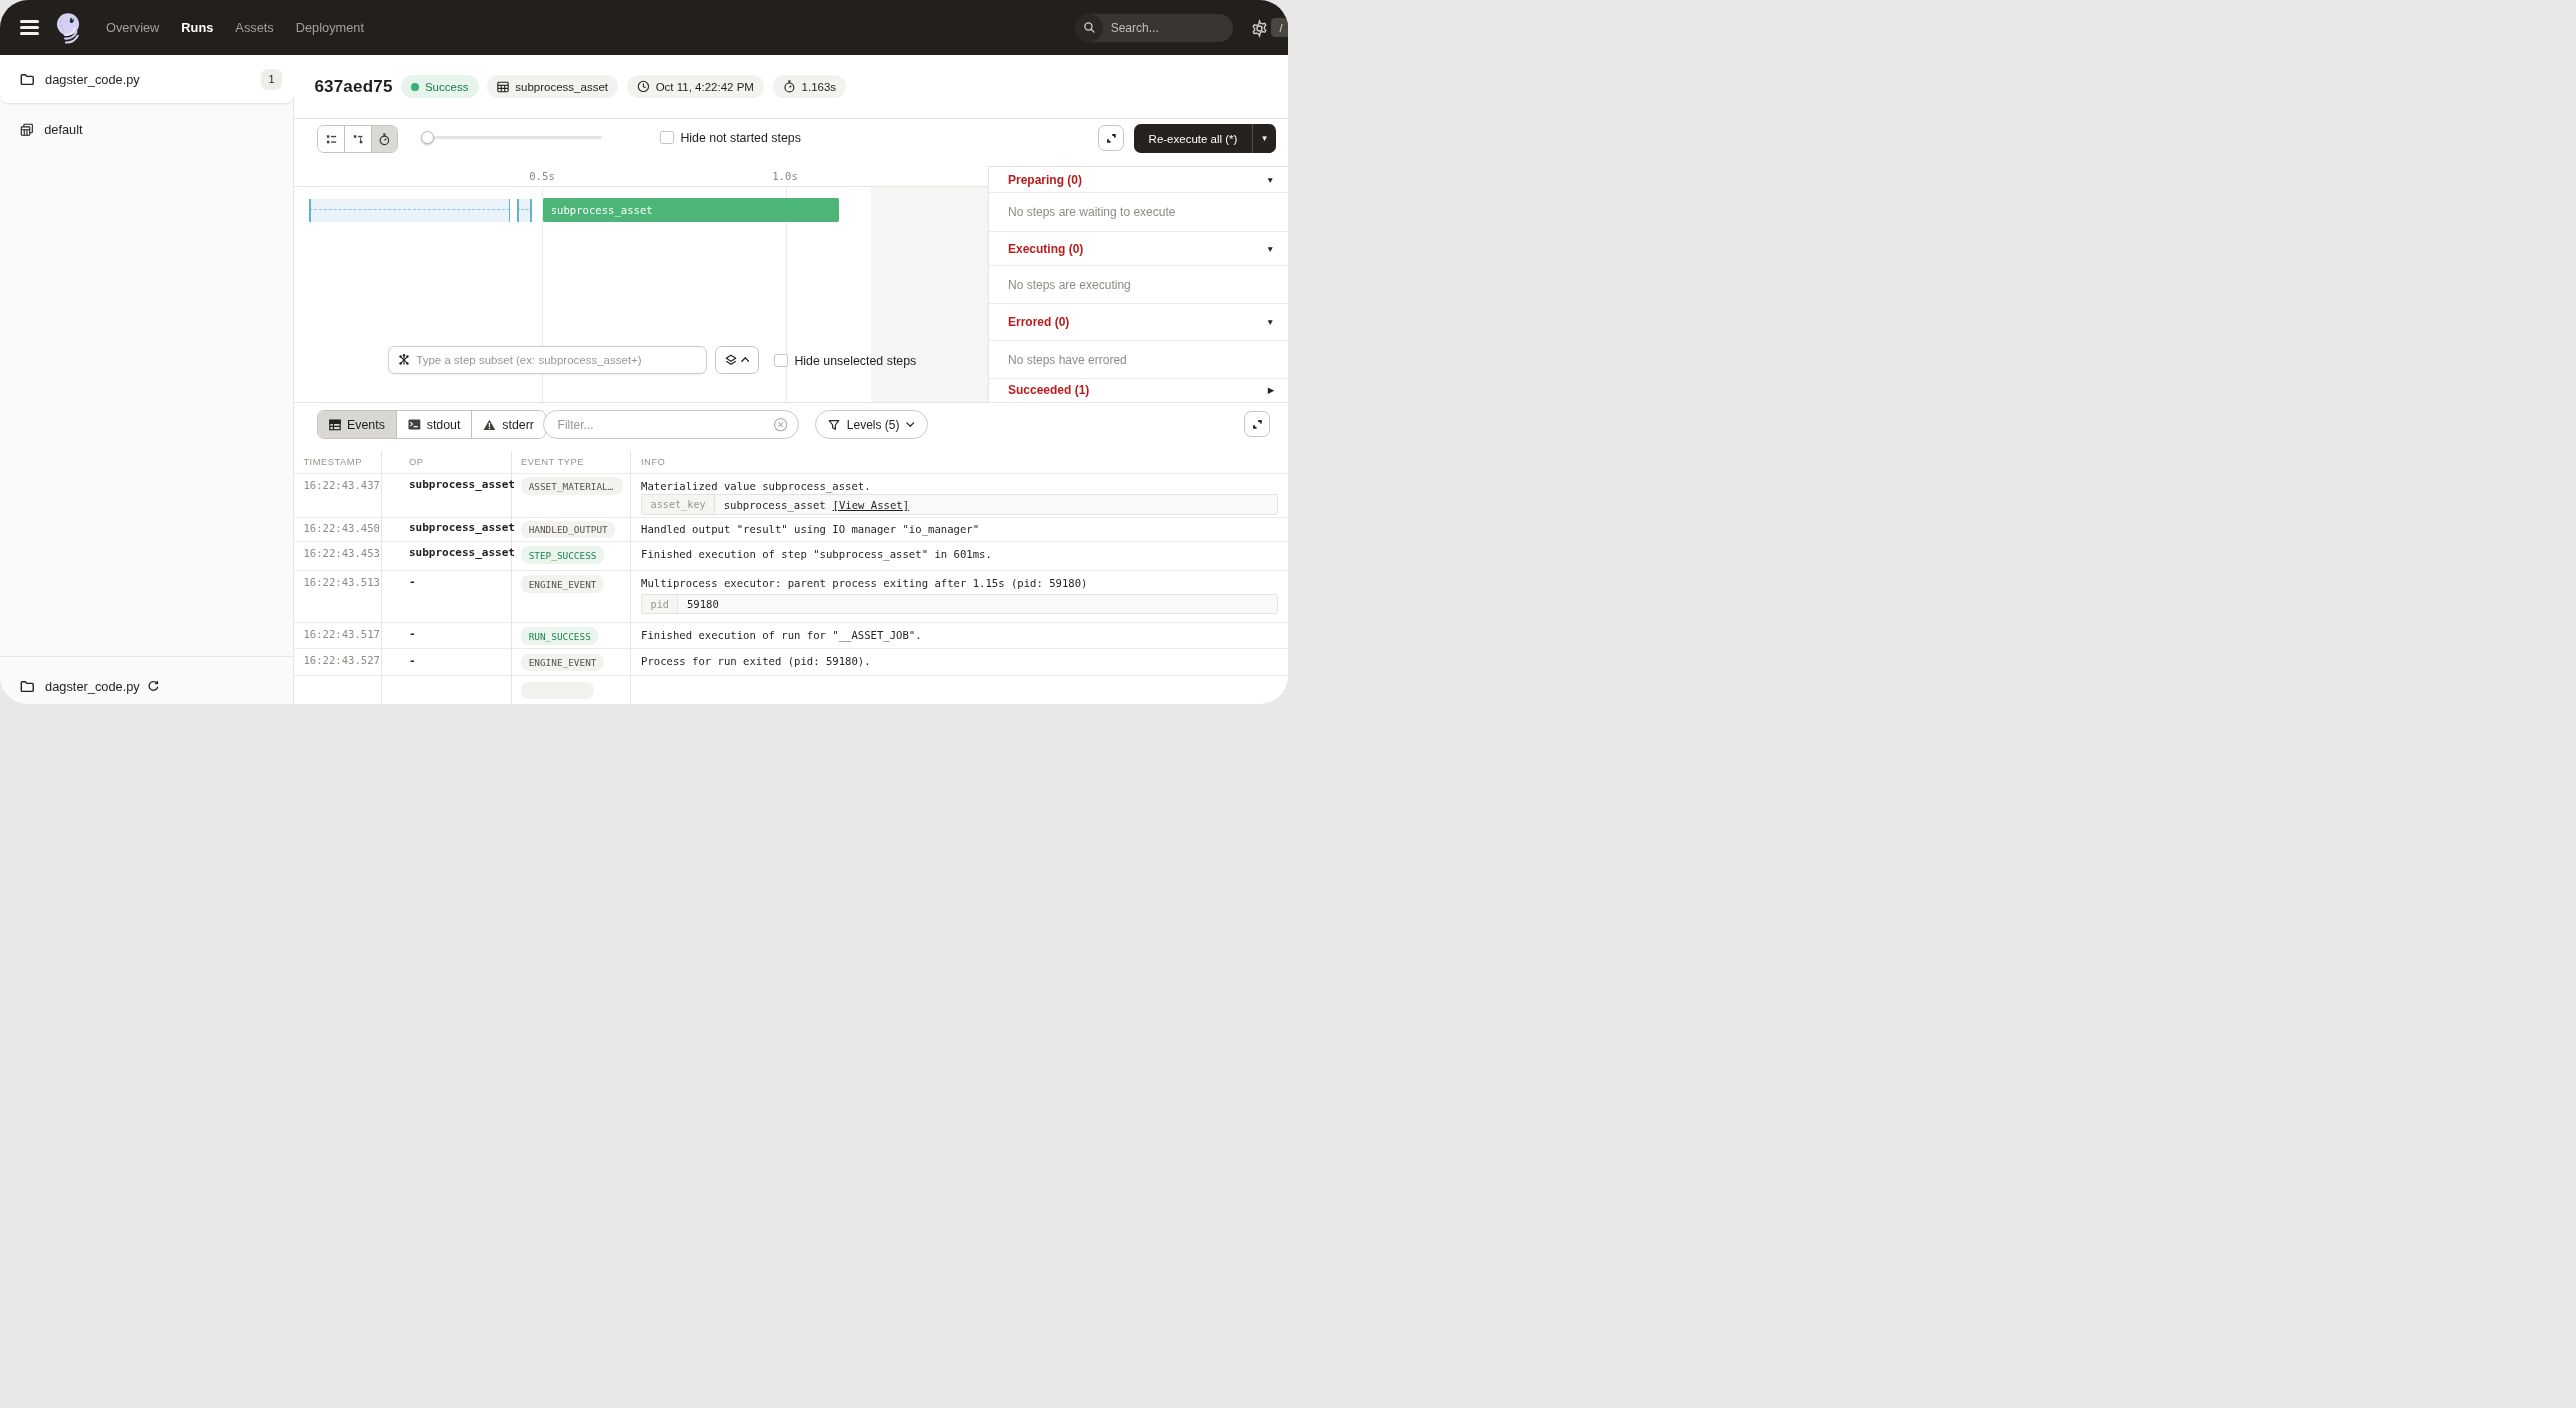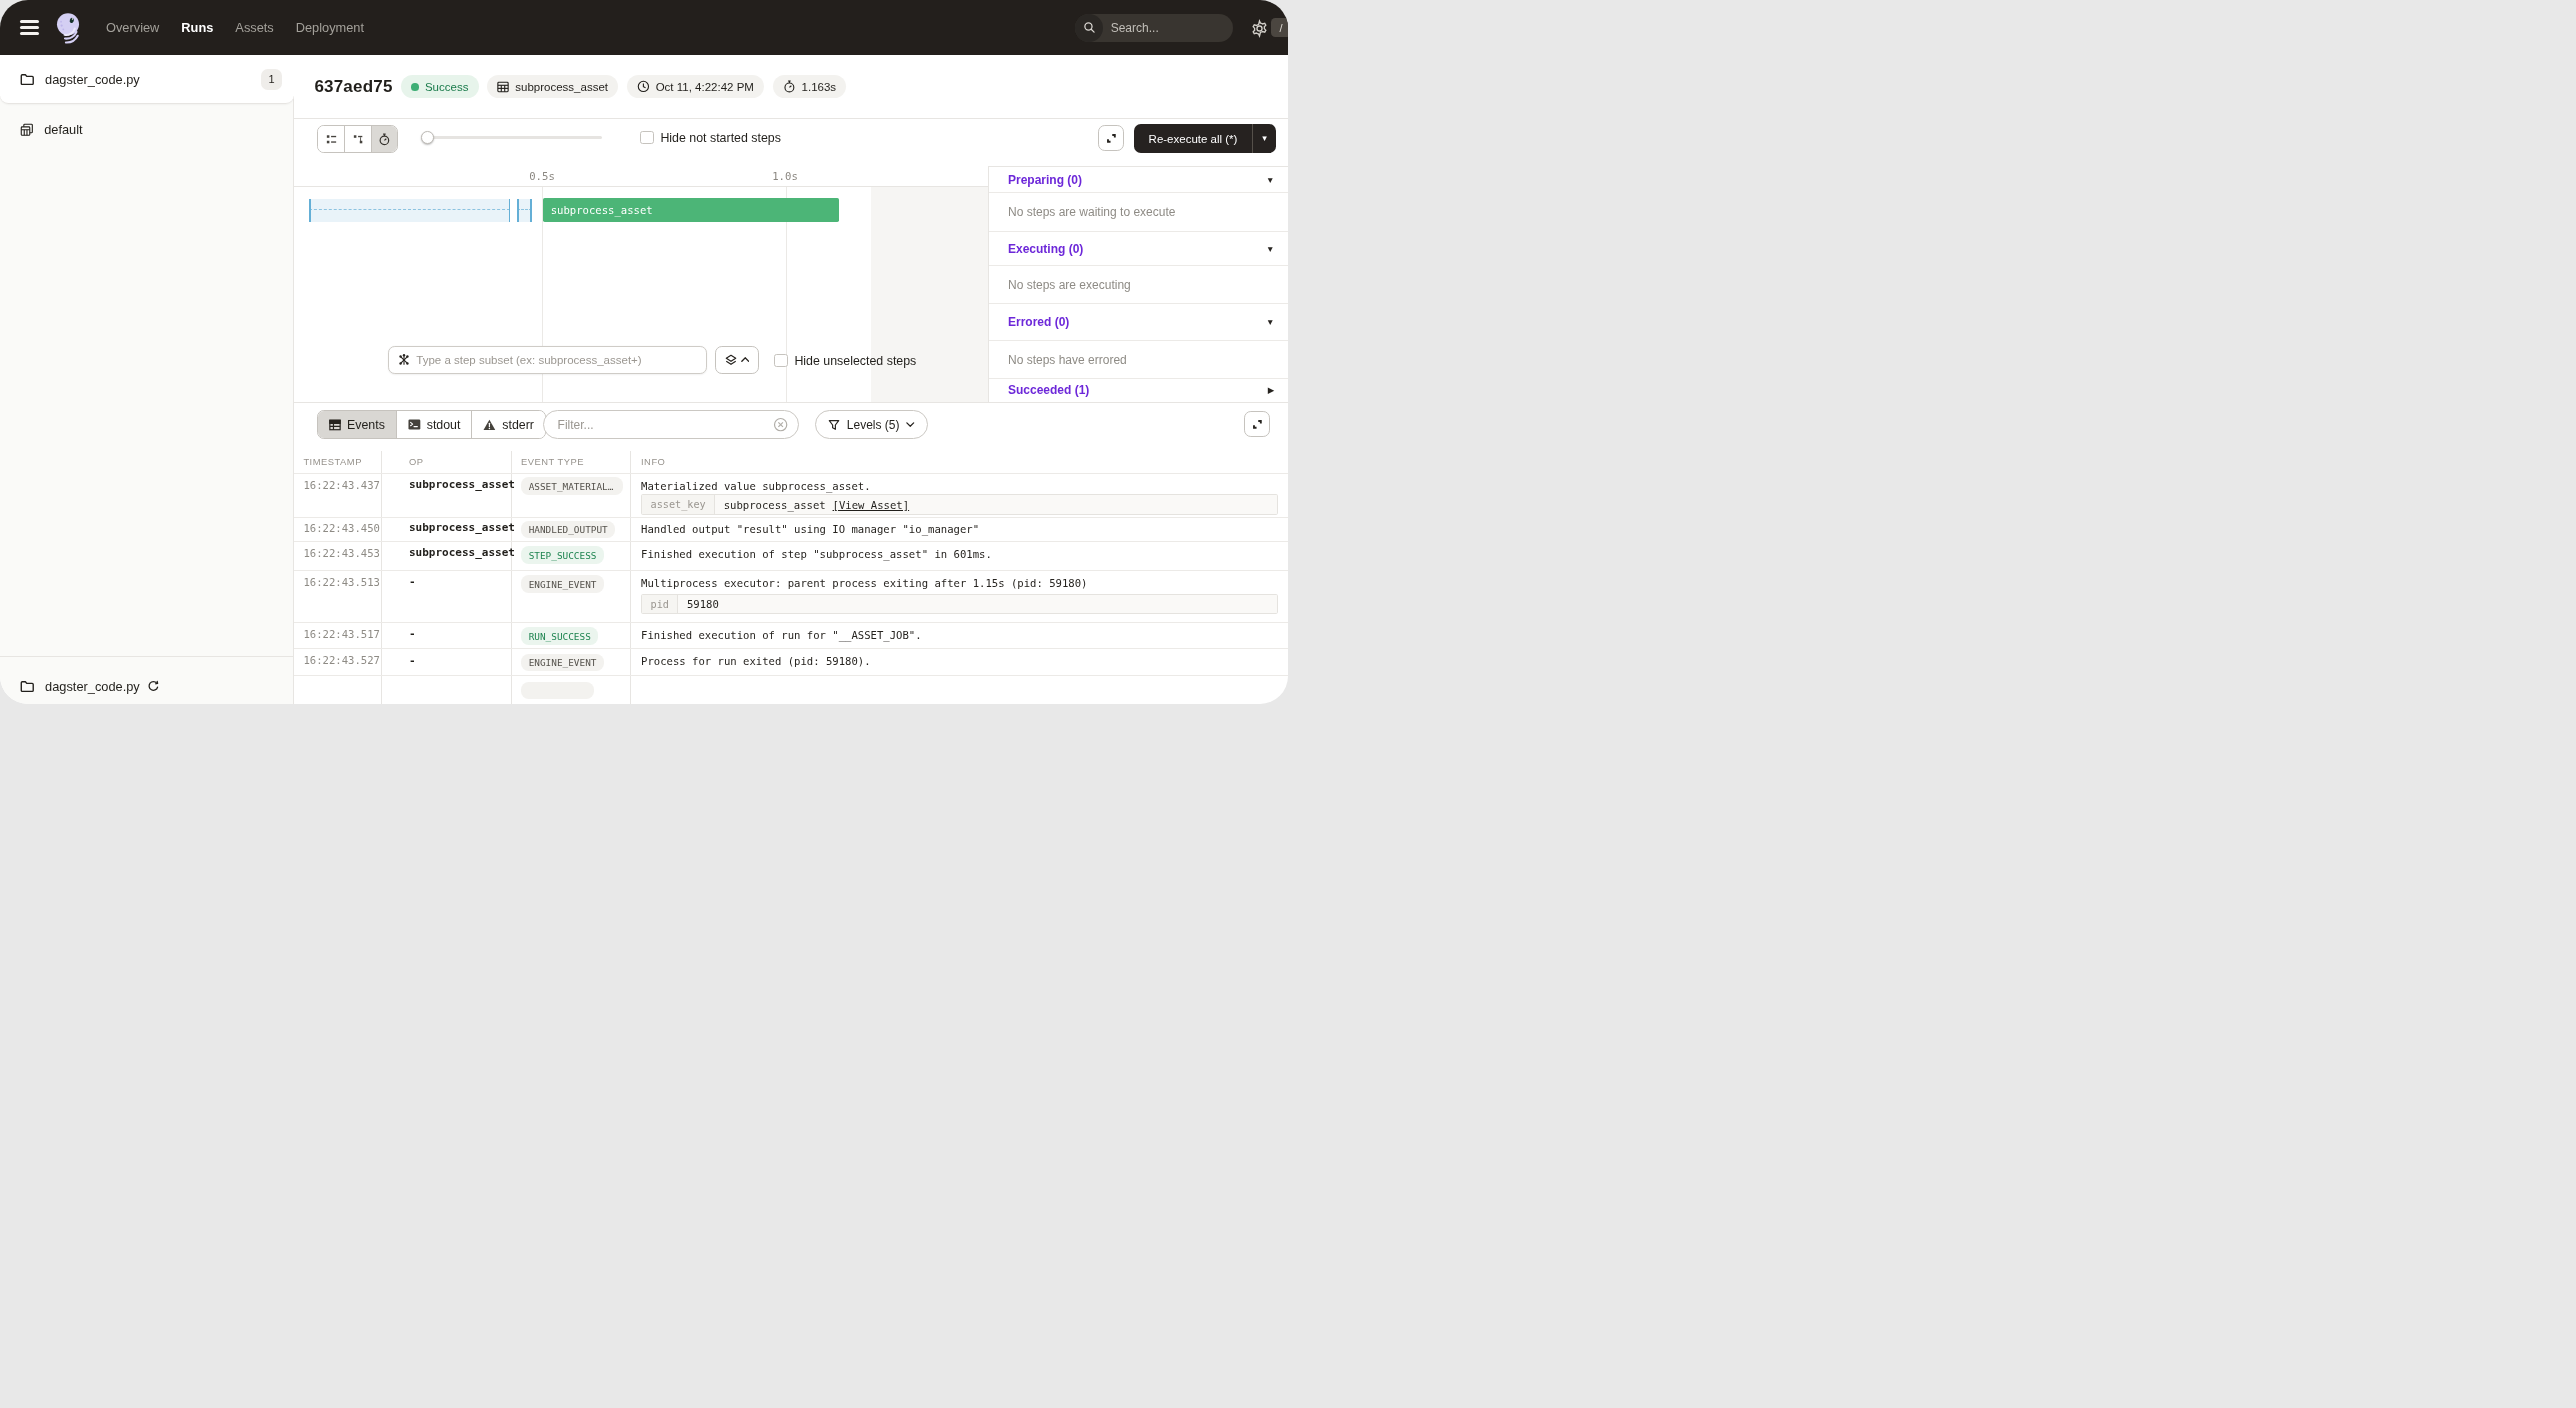--- a/index.html
+++ b/index.html
@@ -74,21 +74,21 @@
   .waitbar .tickR { position:absolute; right:0; top:0; bottom:0; width:1.7px; background:#64afd6; }
   .greenbar { position:absolute; left:249px; top:11px; width:296px; height:24px; background:#4cb577; border-radius:1.7px; display:flex; align-items:center; padding-left:7.7px; color:#fff; font-size:10.6px; cursor:pointer; }
   .stepfilter { position:absolute; left:94px; top:159px; width:319px; height:28px; border:0.9px solid #cfccc7; border-radius:6.8px; background:#fff; box-shadow:0 0.9px 1.7px rgba(0,0,0,0.06); display:flex; align-items:center; padding:0 8.5px; gap:6.8px; }
   .stepfilter input { flex:1; border:none; outline:none; font-size:11.5px; color:#211f1b; font-family:"Liberation Sans", sans-serif; }
   .stepfilter input::placeholder { color:#9b9791; }
   .layersbtn { position:absolute; left:421px; top:159px; width:44px; height:28px; border:0.9px solid #c6c3be; border-radius:6.8px; background:#fff; display:flex; align-items:center; justify-content:center; gap:4.3px; cursor:pointer; }
 
   
   .rightpanel { position:absolute; left:988px; top:166px; width:300px; height:236px; border-left:0.9px solid #e7e5e2; border-top:0.9px solid #e7e5e2; background:#fff; }
   .rp-row { position:relative; border-bottom:0.9px solid #eceae7; display:flex; align-items:center; padding-left:19px; }
-  .rp-title { font-size:12px; font-weight:700; color:#6d28d9; }
+  .rp-title { font-size:12px; font-weight:700; color:#b91c1c; }
   .rp-empty { font-size:12px; color:#8e8b85; }
   .rp-caret { position:absolute; right:13.6px; font-size:8.5px; color:#26231f; }
   .rp-h0{height:26.4px} .rp-h1{height:39px} .rp-h2{height:34px} .rp-h3{height:38px}
   .rp-h4{height:37px} .rp-h5{height:38px} .rp-h6{height:22px; border-bottom:none;}
 
   .sectionborder { position:absolute; left:294px; top:402px; width:994px; height:0.9px; background:#e7e5e2; }
 
   
   .tabsgroup { position:absolute; left:317px; top:410px; height:29px; display:flex; border:0.9px solid #c6c3be; border-radius:6.8px; overflow:hidden; background:#fff; }
   .tabcell { display:flex; align-items:center; gap:6px; padding:0 11px; font-size:12.4px; border-left:0.9px solid #c6c3be; cursor:pointer; background:#fff; }
@@ -254,21 +254,21 @@
           <circle cx="7.5" cy="8.7" r="5"></circle>
           <line x1="7.5" y1="1.4" x2="7.5" y2="3.6"></line>
           <line x1="6" y1="1.4" x2="9" y2="1.4"></line>
           <path d="M7.5 8.7 l2.2-1.9"></path>
         </svg>
     </div>
   </div>
   <div class="slider">
       <div class="sliderthumb"></div>
     </div>
-  <div class="cbrow" style="left:640px; top:124px; height:27px; position:absolute;">
+  <div class="cbrow" style="left:660px; top:124px; height:27px; position:absolute;">
     <input type="checkbox" class="cb" style="">
     <span>Hide not started steps</span>
   </div>
   <div class="expandbtn" style="left:1098px; top:125px;">
     <svg width="12.8" height="12.8" viewBox="0 0 15 15" fill="none" stroke="#26231f" stroke-width="2.2">
         <path d="M8.5 3.5 h3 v3"></path>
         <path d="M6.5 11.5 h-3 v-3"></path>
       </svg>
   </div>
   <div class="reexec">

